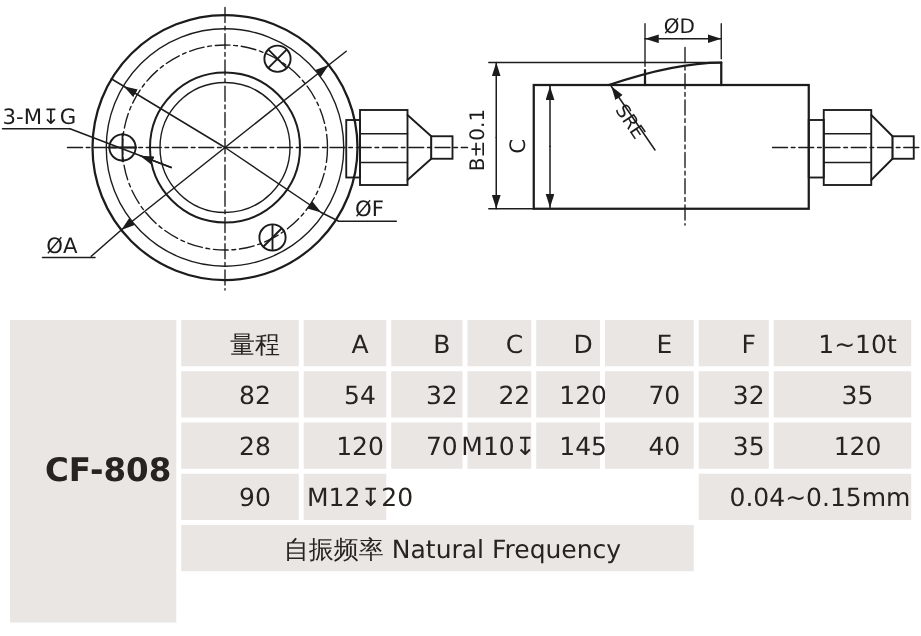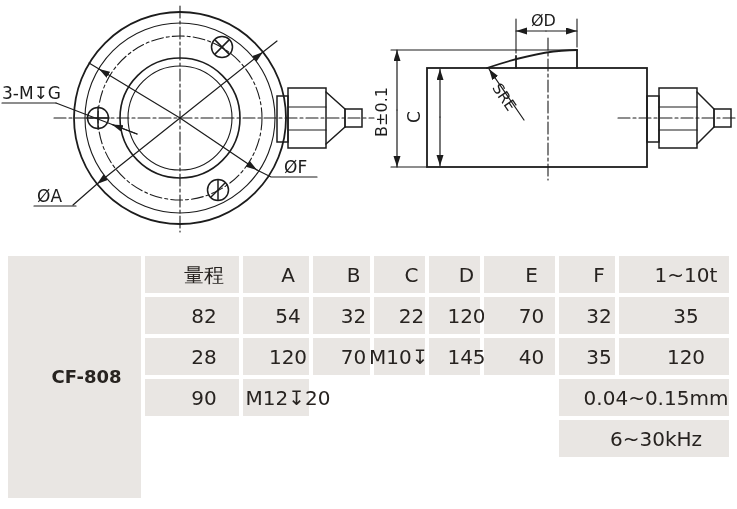--- a/index.html
+++ b/index.html
@@ -22,21 +22,21 @@
     grid-template-columns:133px 94px 66px 57px 51px 51px 71px 56px 110px;
     grid-template-rows:repeat(6,37px);
     gap:4px;
     color:var(--txt);
   }
   .cell{
     background:var(--cell);
     display:flex;align-items:center;justify-content:center;
     font-size:20px;line-height:1;white-space:nowrap;padding-left:24px;
   }
-  .model{grid-row:1/7;grid-column:1;font-weight:bold;font-size:18px;}
+  .model{grid-row:1/7;grid-column:1;font-weight:bold;font-size:26px;}
   .span-label{grid-column:2/8;}
   .span-value{grid-column:8/10;}
 </style>
 </head>
 <body>
 
 <div id="canvas">
 
   <svg id="drawing" width="737" height="252" viewBox="0 0 737 252" fill="none" stroke="#1c1c1c" stroke-linecap="round">
     <defs>
@@ -187,15 +187,15 @@
 
     <div class="cell">145</div>
     <div class="cell">40</div>
     <div class="cell">35</div>
     <div class="cell">120</div>
     <div class="cell">90</div>
     <div class="cell">M12↧20</div>
 
     <div class="cell span-value">0.04~0.15mm</div>
 
-    <div class="cell span-value">6~30kHz</div>
+    <div class="cell span-label">自振频率 Natural Frequency</div>
   </div>
 </div>
 
 </body></html>

